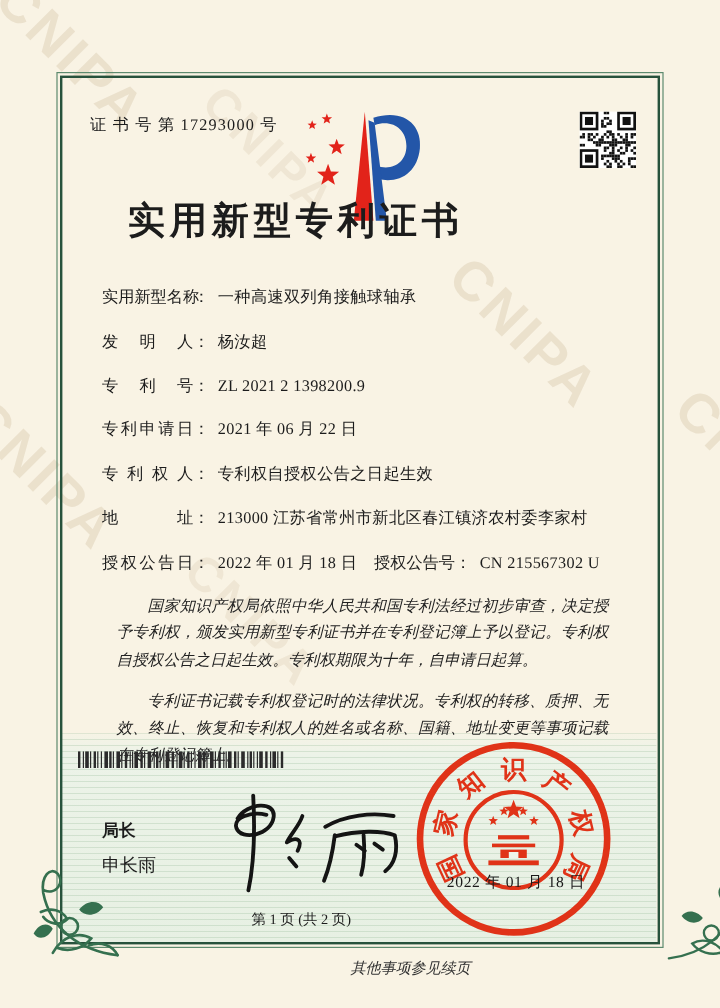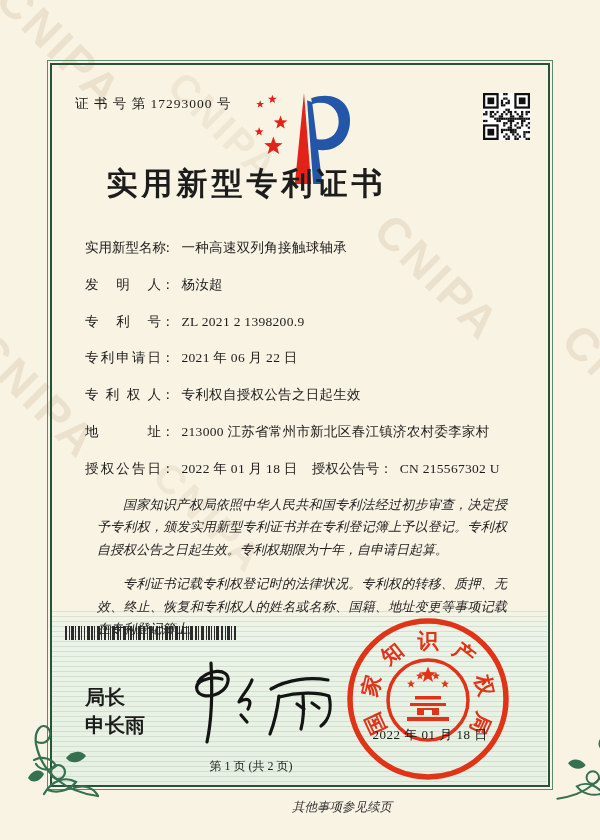--- a/index.html
+++ b/index.html
@@ -53,23 +53,23 @@
   .fcolon{font-weight:500;}
   .fval{margin-left:7px;font-weight:500;letter-spacing:0.3px;}
   .pair2{margin-left:14px;}
   .body-text{
     left:85px;top:482px;width:434px;z-index:2;
     font-size:13px;line-height:22.4px;text-align:justify;
     font-style:italic;color:#222;
   }
   .body-text p{margin:12px;text-indent:2em;}
   .barcode{left:65px;top:626px;width:178px;height:14px;z-index:2;}
-  .signer-title{left:85px;top:684px;font-size:20px;font-weight:bold;z-index:3;
+  .signer-title{left:85px;top:684px;font-size:14px;font-weight:bold;z-index:3;
     font-family:"Liberation Sans","DejaVu Sans",sans-serif;}
-  .signer-name{left:85px;top:712px;font-size:20px;font-weight:bold;z-index:3;
+  .signer-name{left:85px;top:712px;font-size:15px;font-weight:normal;z-index:3;
     font-family:"Liberation Sans","DejaVu Sans",sans-serif;}
   .sig-box{left:178px;top:652px;width:165px;height:102px;z-index:3;}
   .seal-box{left:345px;top:616px;width:166px;height:166px;z-index:3;}
   .seal-date{
     left:362px;top:726px;width:136px;text-align:center;z-index:4;
     font-size:13px;color:#1a1a1a;letter-spacing:0.5px;white-space:nowrap;
   }
   .page-info{left:0;top:758px;width:502px;text-align:center;font-size:12px;z-index:2;}
   .continuation{
     left:0;top:799px;width:600px;text-align:center;font-size:12.5px;

